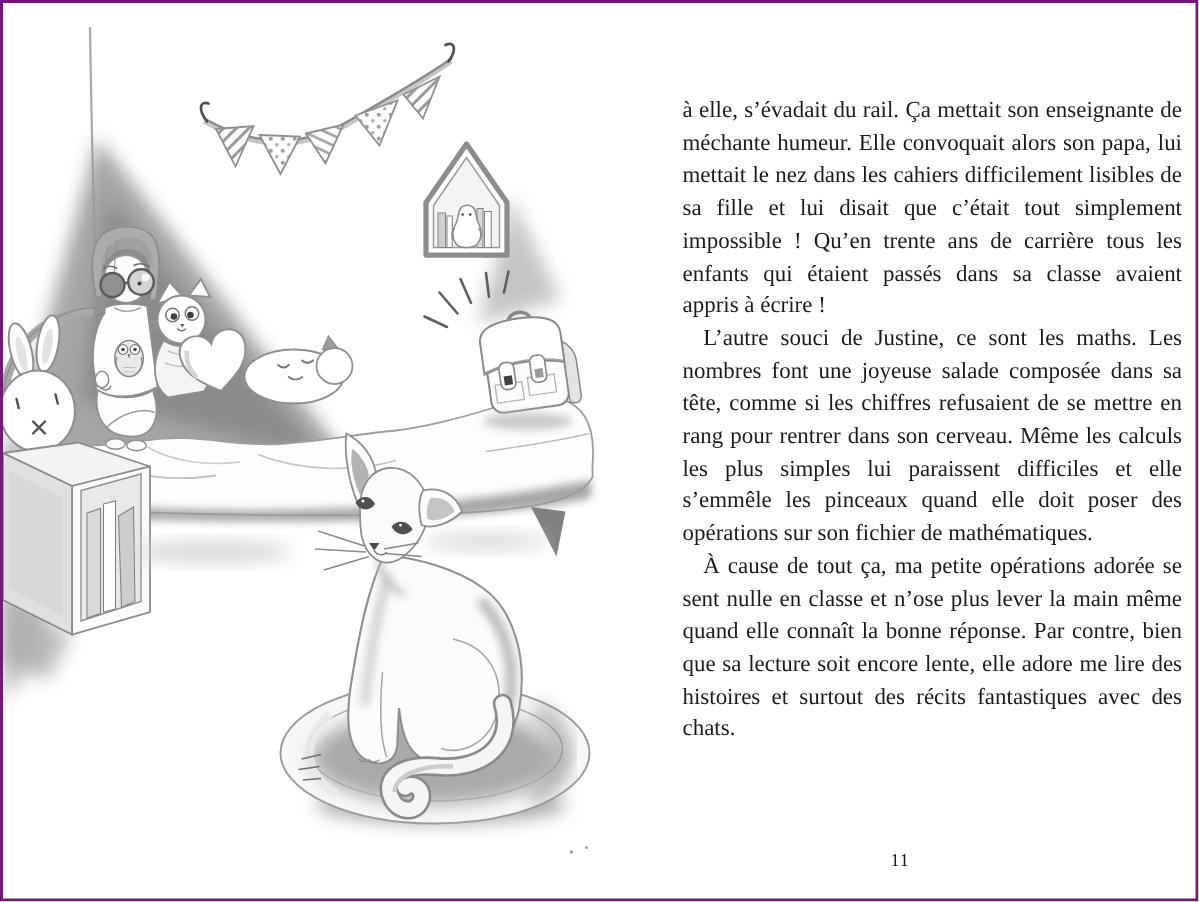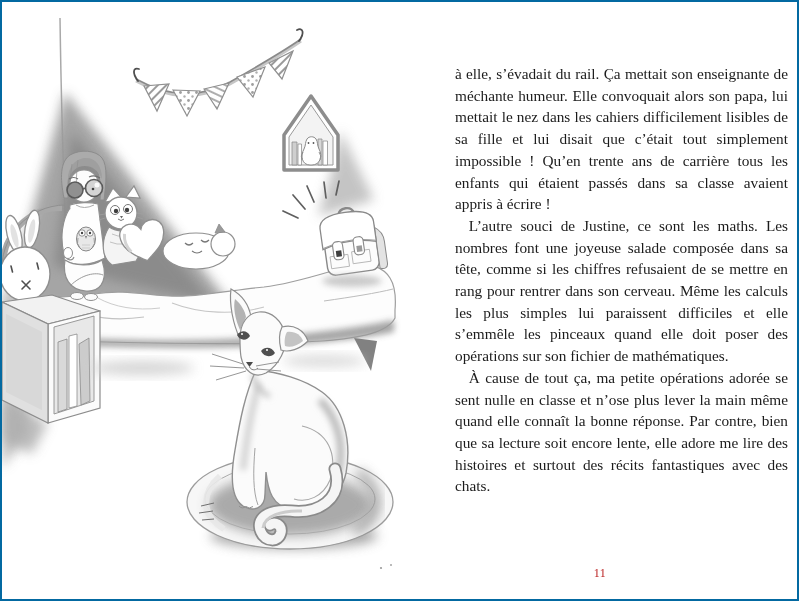--- a/index.html
+++ b/index.html
@@ -1,34 +1,34 @@
 <!DOCTYPE html>
 <html><head>
 <meta charset="utf-8">
 <style>
   html,body{margin:0;padding:0;background:#fff;}
   .spread{
     position:relative;width:799px;height:601px;box-sizing:border-box;
-    border:2px solid #0369a1;background:#ffffff;overflow:hidden;
+    border:2px solid #701a75;background:#ffffff;overflow:hidden;
     font-family:"Liberation Serif",serif;
     text-decoration:underline;
   }
   .left-page{position:absolute;left:0;top:0;width:400px;height:597px;}
   .left-page svg{display:block;}
   .right-page{position:absolute;left:400px;top:0;width:397px;height:597px;}
   .textcol{
     position:absolute;left:53px;top:61px;width:333px;
     font-size:15.3px;line-height:21.7px;color:#1b1b1b;
     text-align:justify;
   }
   .textcol p{margin:0;padding:0;hyphens:manual;-webkit-hyphens:manual;}
   .textcol p.indent{text-indent:0.9em;}
   .pagenum{
     position:absolute;left:158px;top:564px;width:80px;text-align:center;
-    font-size:12px;color:#b91c1c;letter-spacing:.5px;
+    font-size:12px;color:#0f172a;letter-spacing:.5px;
   }
 </style>
 </head>
 <body>
 
 <div class="spread">
 
   <div class="left-page">
     <svg width="400" height="597" viewBox="0 0 400 597" role="img" aria-label="Dessin au crayon d'une chambre d'enfant : une fillette à lunettes assise sur son lit entourée de peluches (lapin, chat, coussin cœur, doudou endormi), une guirlande de fanions au mur, une étagère en forme de maison avec des livres et un pingouin, un cartable posé sur le lit, une petite bibliothèque cube, et un grand chat assis sur un coussin rond au premier plan.">
       <defs>

